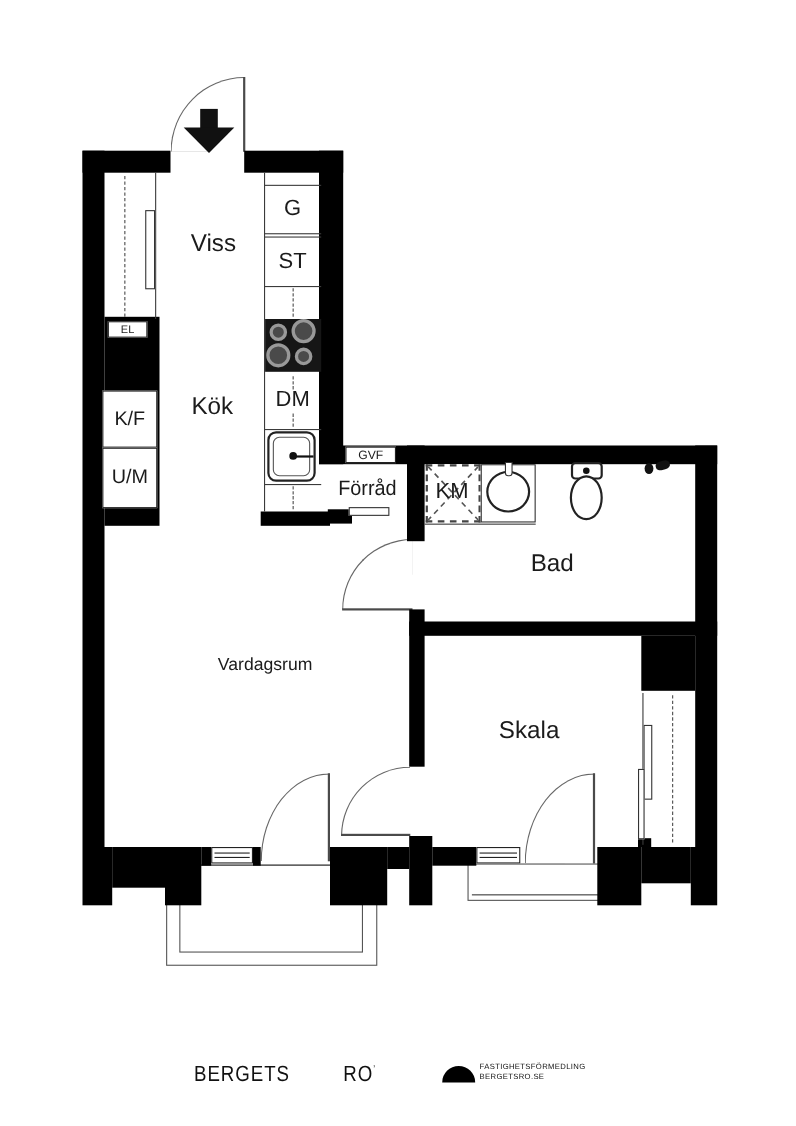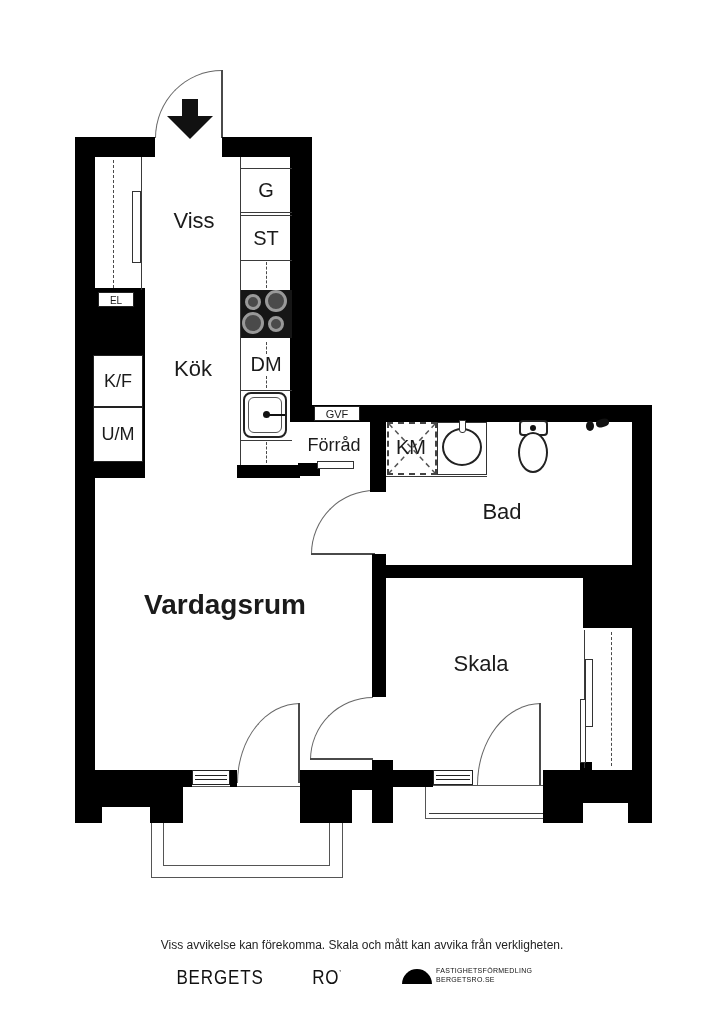--- a/index.html
+++ b/index.html
@@ -134,33 +134,32 @@
 
   <div class="ln" style="left:584px;top:630px;width:1px;height:138px;"></div>
   <div class="dv" style="left:611px;top:632px;height:134px;"></div>
   <div class="bx" style="left:585px;top:659px;width:8px;height:68px;border-color:#333;"></div>
   <div class="bx" style="left:580px;top:699px;width:6px;height:64px;border-color:#333;"></div>
 
   <div class="lbl" style="left:194px;top:221px;font-size:22px;">Viss</div>
   <div class="lbl" style="left:193px;top:369px;font-size:22px;">Kök</div>
   <div class="lbl" style="left:334px;top:445px;font-size:19px;transform:translate(-50%,-50%) scaleX(0.95);">Förråd</div>
   <div class="lbl" style="left:502px;top:512px;font-size:22px;">Bad</div>
-  <div class="lbl" style="left:225px;top:605px;font-size:28px;font-weight:bold;">Vardagsrum</div>
+  <div class="lbl" style="left:241px;top:605px;font-size:16px;">Vardagsrum</div>
   <div class="lbl" style="left:481px;top:664px;font-size:22px;">Skala</div>
 
   <div class="lbl" style="left:266px;top:190px;font-size:20px;">G</div>
   <div class="lbl" style="left:266px;top:238px;font-size:20px;">ST</div>
   <div class="lbl" style="left:266px;top:364px;font-size:20px;">DM</div>
   <div class="lbl" style="left:118px;top:381px;font-size:18px;">K/F</div>
   <div class="lbl" style="left:118px;top:434px;font-size:18px;">U/M</div>
   <div class="lbl" style="left:116px;top:300px;font-size:10px;">EL</div>
   <div class="lbl" style="left:337px;top:414px;font-size:11px;">GVF</div>
   <div class="lbl" style="left:411px;top:447px;font-size:20px;">KM</div>
 
-  <div class="lbl" style="left:362px;top:945px;font-size:12px;color:#1f1f1f;">Viss avvikelse kan förekomma. Skala och mått kan avvika från verkligheten.</div>
   <div class="lbl" style="left:220px;top:977px;font-size:20px;letter-spacing:1px;transform:translate(-50%,-50%) scaleX(0.85);color:#111;">BERGETS</div>
   <div class="lbl" style="left:327px;top:977px;font-size:20px;letter-spacing:1px;transform:translate(-50%,-50%) scaleX(0.85);color:#111;">
     <span>RO</span><sup style="font-size:9px;">’</sup>
   </div>
   <div style="position:absolute;left:402px;top:969px;width:30px;height:15px;background:#000;border-radius:30px 30px 0 0;z-index:6;"></div>
   <div style="position:absolute;left:436px;top:966px;z-index:6;font-size:7px;letter-spacing:0.3px;color:#111;line-height:9px;">
     <div>FASTIGHETSFÖRMEDLING</div>
     <div>BERGETSRO.SE</div>
   </div>
 

